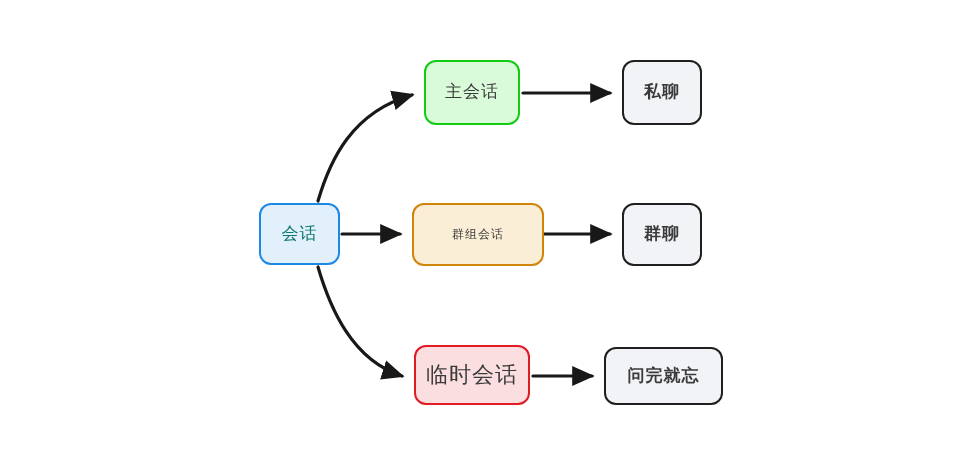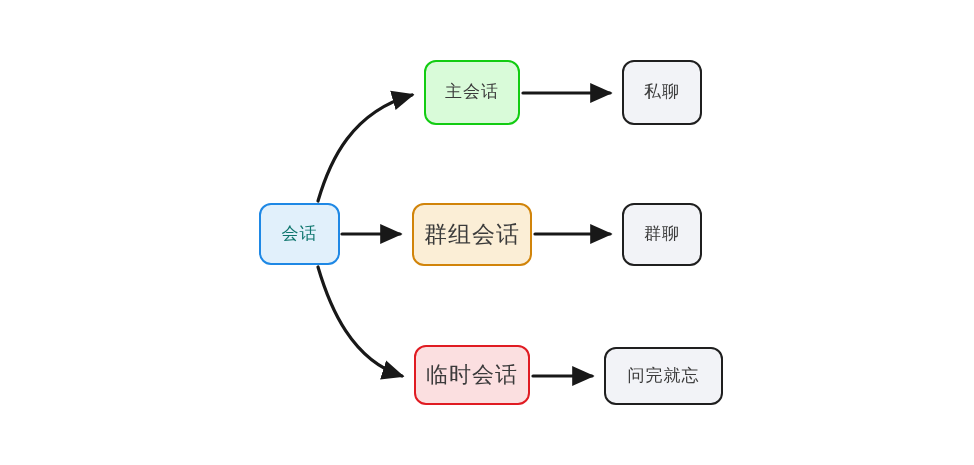--- a/index.html
+++ b/index.html
@@ -65,46 +65,47 @@
     background: #d9fbd9;
     border-color: #12cc12;
     color: #3b3b3b;
     font-size: 17px;
   }
 
   
   .n-group {
     left: 412px;
     top: 203px;
-    width: 120px;
+    width: 132px;
     height: 63px;
     background: #fbeed6;
     border-color: #d1840a;
     color: #3b3b3b;
-    font-size: 23px;
+    font-size: 12px;
   }
 
   
   .n-temp {
     left: 414px;
     top: 345px;
     width: 116px;
     height: 60px;
     background: #fbdfe0;
     border-color: #e01b22;
     color: #3b3b3b;
     font-size: 22px;
   }
 
   
   .n-leaf {
     background: #f2f3f7;
     border-color: #1f1f1f;
     color: #3b3b3b;
     font-size: 17px;
+    font-weight: bold;
   }
   .n-private {
     left: 622px;
     top: 60px;
     width: 80px;
     height: 65px;
   }
   .n-groupchat {
     left: 622px;
     top: 203px;

